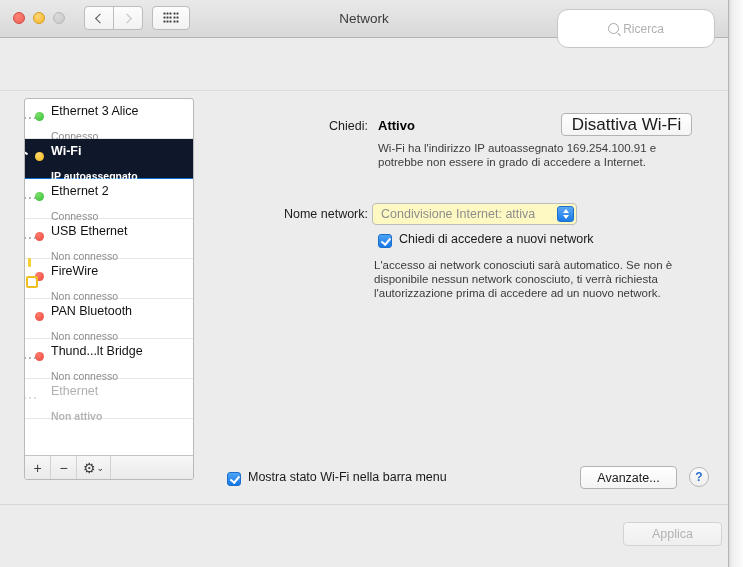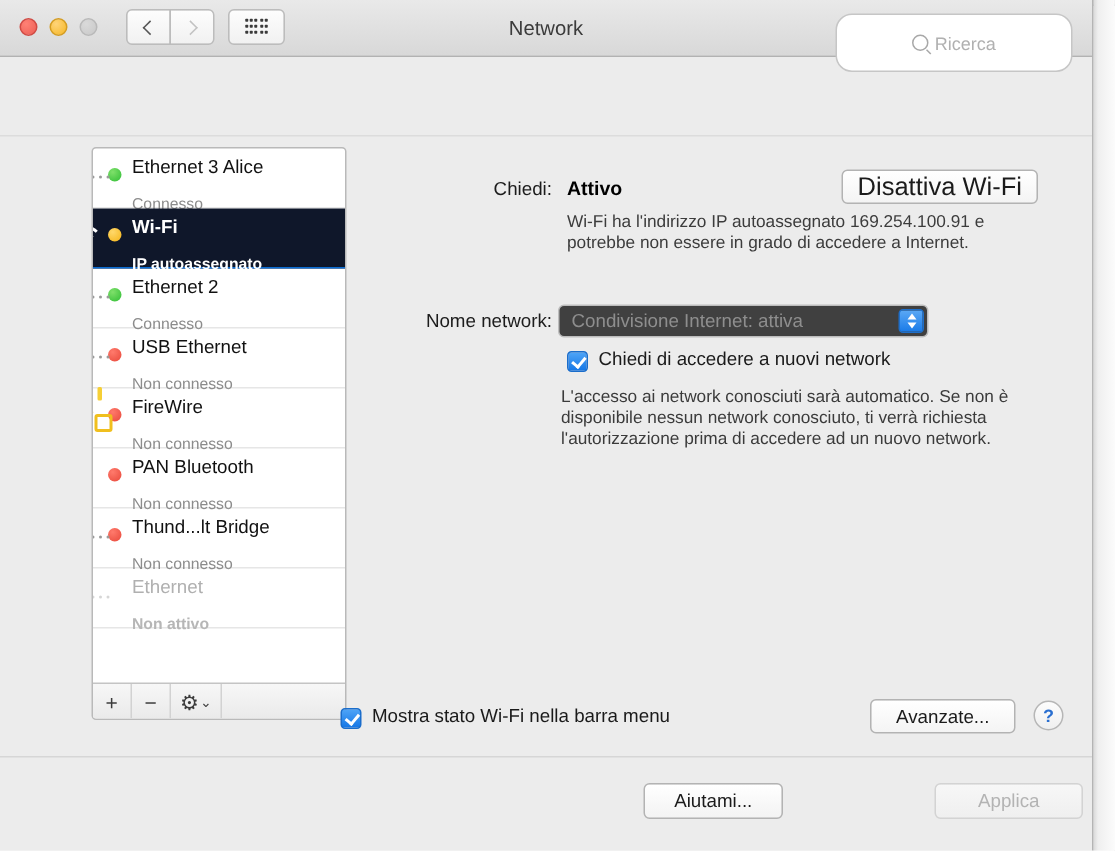--- a/index.html
+++ b/index.html
@@ -204,21 +204,20 @@
   
   #sidebar {
     position: absolute;
     left: 24px; top: 7px;
     width: 170px; height: 382px;
     background: #fff;
     border: 1px solid #b9b9b9;
     border-radius: 3px;
     box-sizing: border-box;
     overflow: hidden;
-    margin-left: 37px;
   }
   #service-list {
     position: absolute;
     left: 0; top: 0;
     width: 168px;
     height: 356px;
     overflow: hidden;
   }
   .service-row {
     position: relative;
@@ -385,22 +384,22 @@
 
   #network-label {
     position: absolute;
     left: 82px; top: 109px;
     width: 90px; text-align: right;
     font-size: 12.5px; color: #1c1c1c;
   }
   #network-popup {
     position: absolute;
     left: 176px; top: 105px;
-    width: 247px; height: 22px;
-    background: #404040;
+    width: 205px; height: 22px;
+    background: #fef9c3;
     border: 1px solid #bdbdbd;
     border-radius: 4px;
     box-sizing: border-box;
   }
   #network-value {
     position: absolute;
     left: 8px; top: 3px;
     font-size: 12.5px; color: #8e8e8e;
   }
 
@@ -703,21 +702,18 @@
         <span>Avanzate...</span>
       </div>
       <div id="help-button">
         <span>?</span>
       </div>
 
     </div>
   </div>
 
   <div id="bottombar">
-    <div class="bottom-btn" id="help-me-button">
-      <span>Aiutami...</span>
-    </div>
     <div class="bottom-btn disabled" id="apply-button">
       <span>Applica</span>
     </div>
   </div>
 
 </div>
 
 </body></html>

